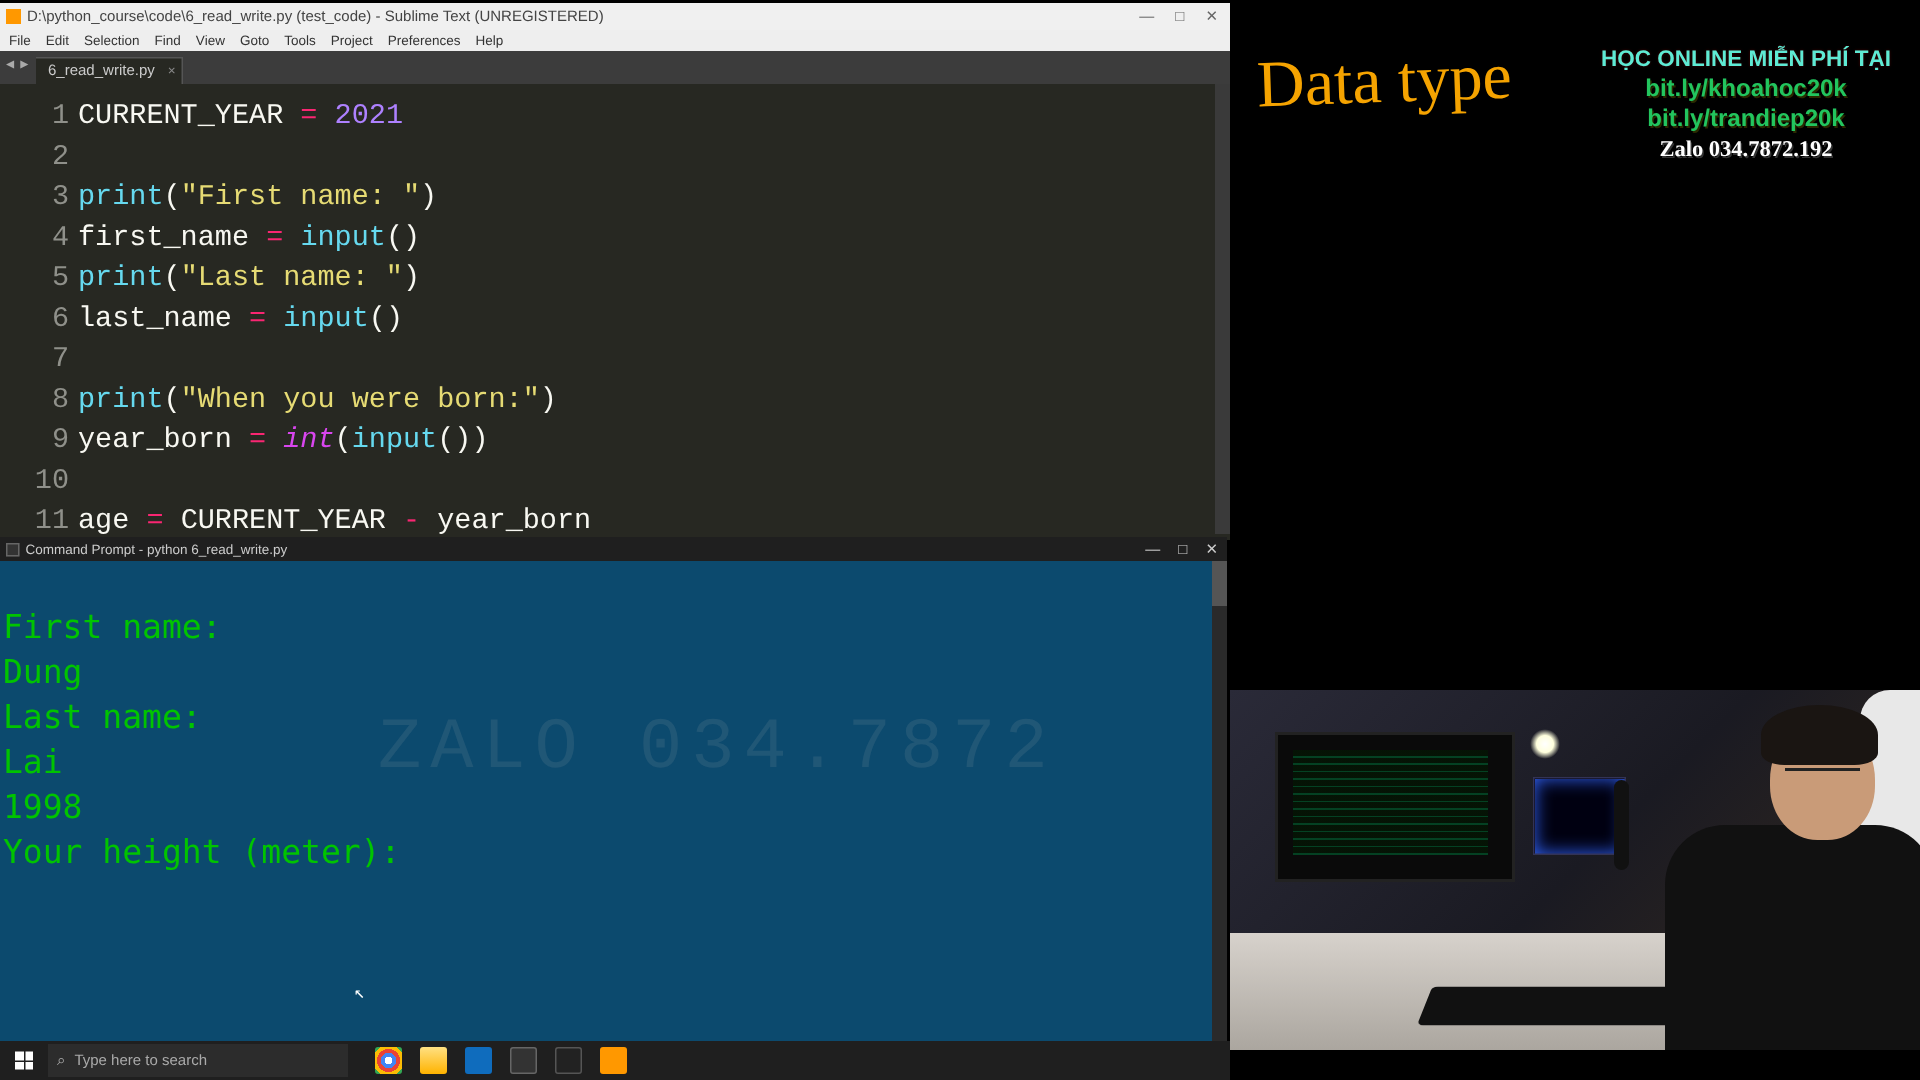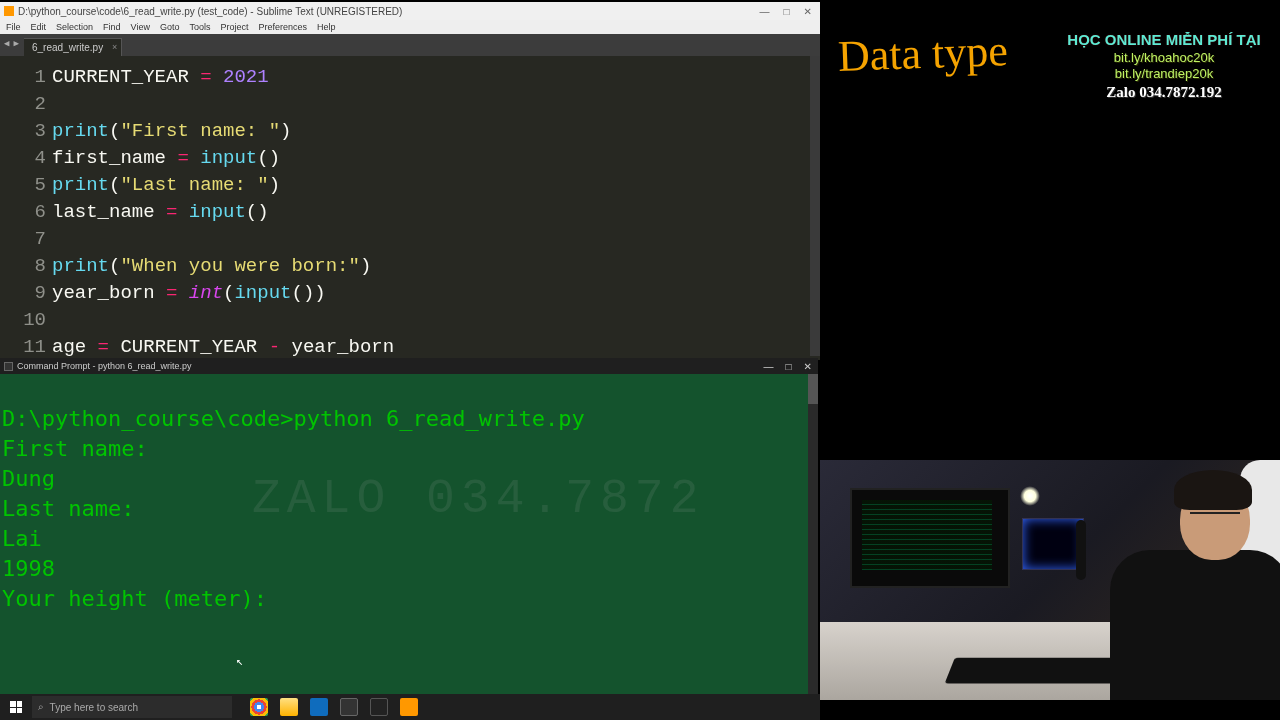--- a/index.html
+++ b/index.html
@@ -102,21 +102,21 @@
   .c-fn  { color: #66d9ef; }
   .c-fni { color: #d946ef; font-style: italic; }
   .c-str { color: #e6db74; }
   .c-pun { color: #f8f8f2; }
 
   
   .cmd-window {
     position: absolute;
     left: 0; top: 358px;
     width: 818px; height: 336px;
-    background: #14532d;
+    background: #0c4a6e;
     display: flex; flex-direction: column;
   }
   .cmd-titlebar {
     height: 16px;
     background: #1f1f1f;
     display: flex; align-items: center;
     font: 9px "Segoe UI", sans-serif;
     color: #ccc;
     padding: 0 4px;
     position: relative;
@@ -179,21 +179,21 @@
     transform: rotate(-2deg);
   }
   .promo {
     position: absolute; right: 6px; top: 30px;
     width: 220px;
     text-align: center;
     font-family: Arial, sans-serif;
     line-height: 1.3;
   }
   .promo .l1 { color: #5eead4; font-weight: 900; font-size: 15px; text-shadow: 0 0 2px #400; }
-  .promo .l2, .promo .l3 { color: #bef264; font-weight: 400; font-size: 13px; text-shadow: 1px 1px 0 #2a2a00; }
+  .promo .l2, .promo .l3 { color: #22c55e; font-weight: 700; font-size: 16px; text-shadow: 1px 1px 0 #2a2a00; }
   .promo .l4 { color: #ffffff; font-weight: 900; font-size: 15px; text-shadow: 1px 1px 0 #333; font-family: Liberation Serif, serif; }
 
   .webcam {
     position: absolute;
     left: 820px; top: 460px;
     width: 460px; height: 240px;
     background: linear-gradient(135deg, #2a2a38 0%, #1a1a22 50%, #3a2d1f 100%);
     overflow: hidden;
   }
   .webcam .monitor1 {
@@ -364,21 +364,20 @@
     <div class="title-icon"></div>
     <span>Command Prompt - python  6_read_write.py</span>
     <div class="win-controls">
       <span>—</span>
       <span>□</span>
       <span>✕</span>
     </div>
   </div>
   <div class="cmd-body">
     <div class="watermark">ZALO 034.7872</div>
-    <div class="cmd-prompt-line">D:\python_course\code&gt;python 6_read_write.py</div>
     <div class="cmd-prompt-line">First name:</div>
     <div class="cmd-prompt-line">Dung</div>
     <div class="cmd-prompt-line">Last name:</div>
     <div class="cmd-prompt-line">Lai</div>
     <div class="cmd-prompt-line">1998</div>
     <div class="cmd-prompt-line">Your height (meter):</div>
     <div class="cursor-ptr">↖</div>
   </div>
   <div class="cmd-scrollbar">
       <div class="thumb"></div>

